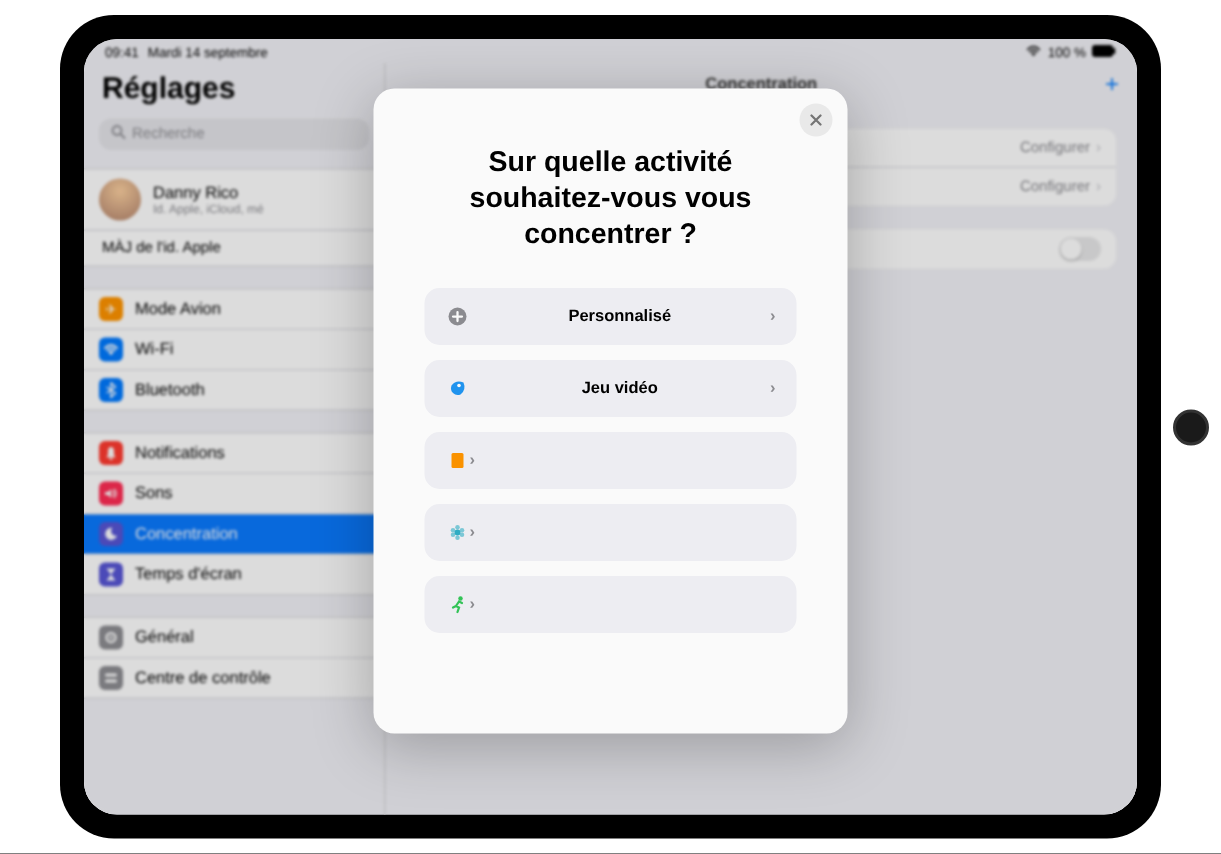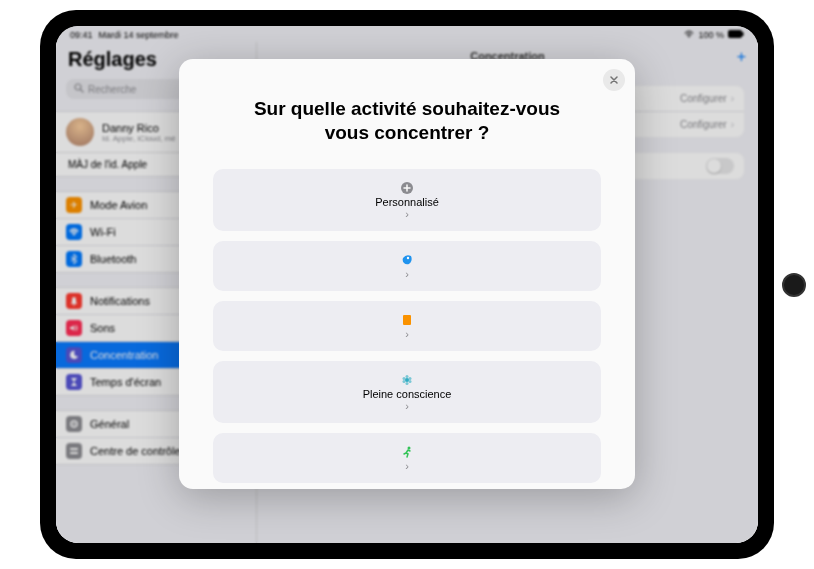--- a/index.html
+++ b/index.html
@@ -174,21 +174,21 @@
     .overlay {
       position: absolute;
       inset: 0;
       background: rgba(0,0,0,0.12);
       backdrop-filter: blur(1px);
     }
     .modal {
       position: absolute;
       left: 50%; top: 48%;
       transform: translate(-50%, -50%);
-      width: 456px;
+      width: 316px;
       height: 430px;
       background: #fff;
       border-radius: 14px;
       box-shadow: 0 8px 40px rgba(0,0,0,0.25);
       padding: 14px 34px;
       display: flex;
       flex-direction: column;
     }
     .modal-close {
       position: absolute;
@@ -222,22 +222,21 @@
       flex-direction: column;
       gap: 10px;
     }
     .option {
       background: #f2f2f7;
       border-radius: 10px;
       padding: 11px 14px;
       display: flex;
       align-items: center;
       font-size: 11px;
-      font-weight: 400;
-      flex-direction: column;
+      font-weight: 700;
     }
     .opt-icon {
       width: 16px; height: 16px;
       display: flex;
       align-items: center;
       justify-content: center;
       font-size: 11px;
     }
     .opt-label { flex: 1; text-align: center; }
     .opt-chev { color: #8e8e93; font-size: 11px; }
@@ -427,20 +426,21 @@
           <span class="opt-label">Personnalisé</span>
           <span class="opt-chev">›</span>
         </div>
         <div class="option">
           <span class="opt-icon c-blue">
             <svg width="14" height="14" viewBox="0 0 14 14">
                 <path d="M4 10 Q2 8 3 5 Q6 1 11 3 Q13 8 9 11 Q6 12 4 10 Z" fill="#2196f3"></path>
                 <circle cx="8" cy="5" r="1.2" fill="#fff"></circle>
               </svg>
           </span>
+          <span class="opt-label">Jeu vidéo</span>
           <span class="opt-chev">›</span>
         </div>
         <div class="option">
           <span class="opt-icon c-orange">
             <svg width="14" height="14" viewBox="0 0 14 14">
                 <rect x="3" y="2" width="8" height="10" rx="1" fill="#ff9500"></rect>
               </svg>
           </span>
           <span class="opt-chev">›</span>
         </div>
@@ -449,21 +449,20 @@
             <svg width="14" height="14" viewBox="0 0 14 14">
                 <circle cx="7" cy="7" r="2" fill="#30b0c7"></circle>
                 <circle cx="7" cy="3.5" r="1.5" fill="#30b0c7" opacity="0.6"></circle>
                 <circle cx="10" cy="5.5" r="1.5" fill="#30b0c7" opacity="0.6"></circle>
                 <circle cx="10" cy="8.5" r="1.5" fill="#30b0c7" opacity="0.6"></circle>
                 <circle cx="7" cy="10.5" r="1.5" fill="#30b0c7" opacity="0.6"></circle>
                 <circle cx="4" cy="8.5" r="1.5" fill="#30b0c7" opacity="0.6"></circle>
                 <circle cx="4" cy="5.5" r="1.5" fill="#30b0c7" opacity="0.6"></circle>
               </svg>
           </span>
-          <span class="opt-label">Pleine conscience</span>
           <span class="opt-chev">›</span>
         </div>
         <div class="option">
           <span class="opt-icon c-green">
             <svg width="14" height="14" viewBox="0 0 14 14">
                 <circle cx="9" cy="3" r="1.5" fill="#34c759"></circle>
                 <path d="M8 5 L6 8 L8 9 L7 12 M6 8 L4 9 M8 5 L10 6" stroke="#34c759" stroke-width="1.5" stroke-linecap="round" fill="none"></path>
               </svg>
           </span>
           <span class="opt-chev">›</span>

